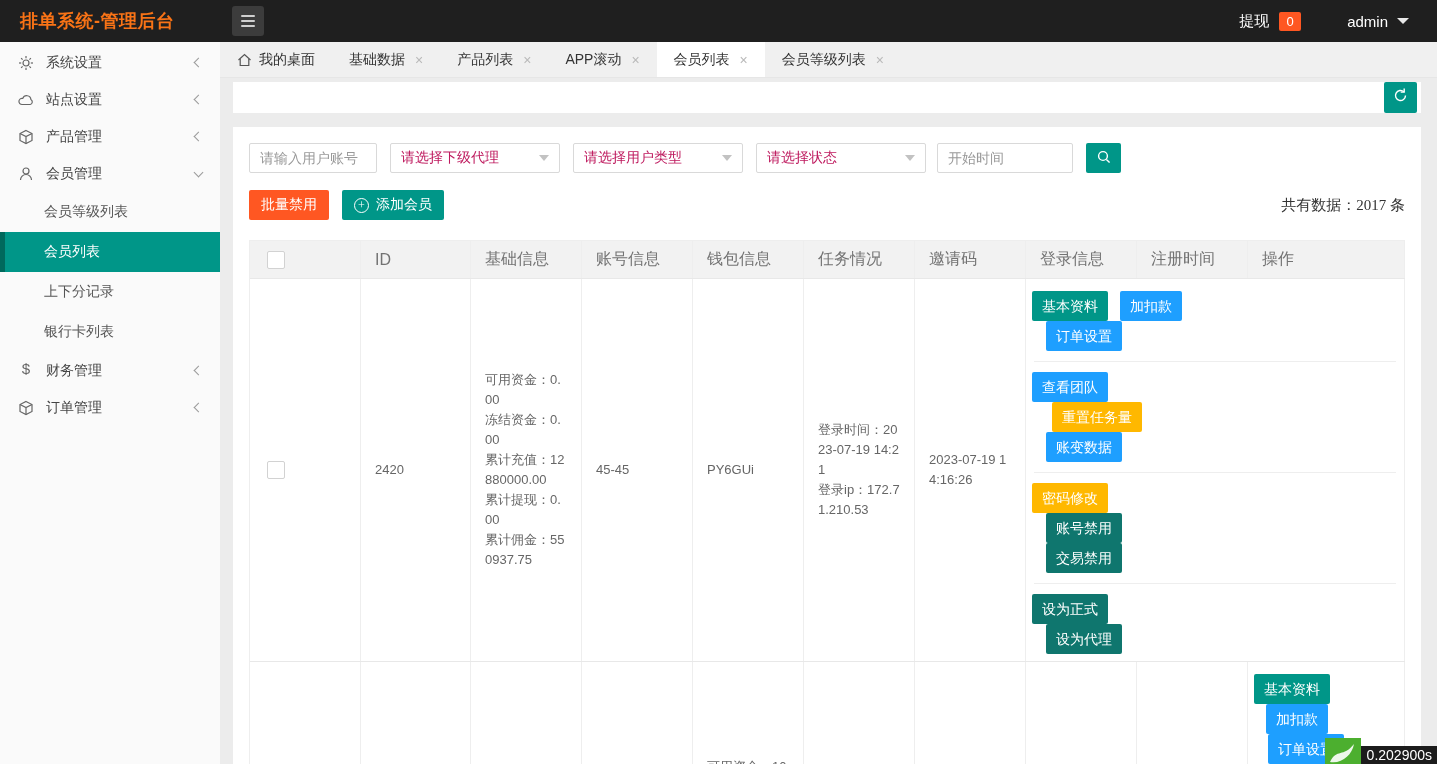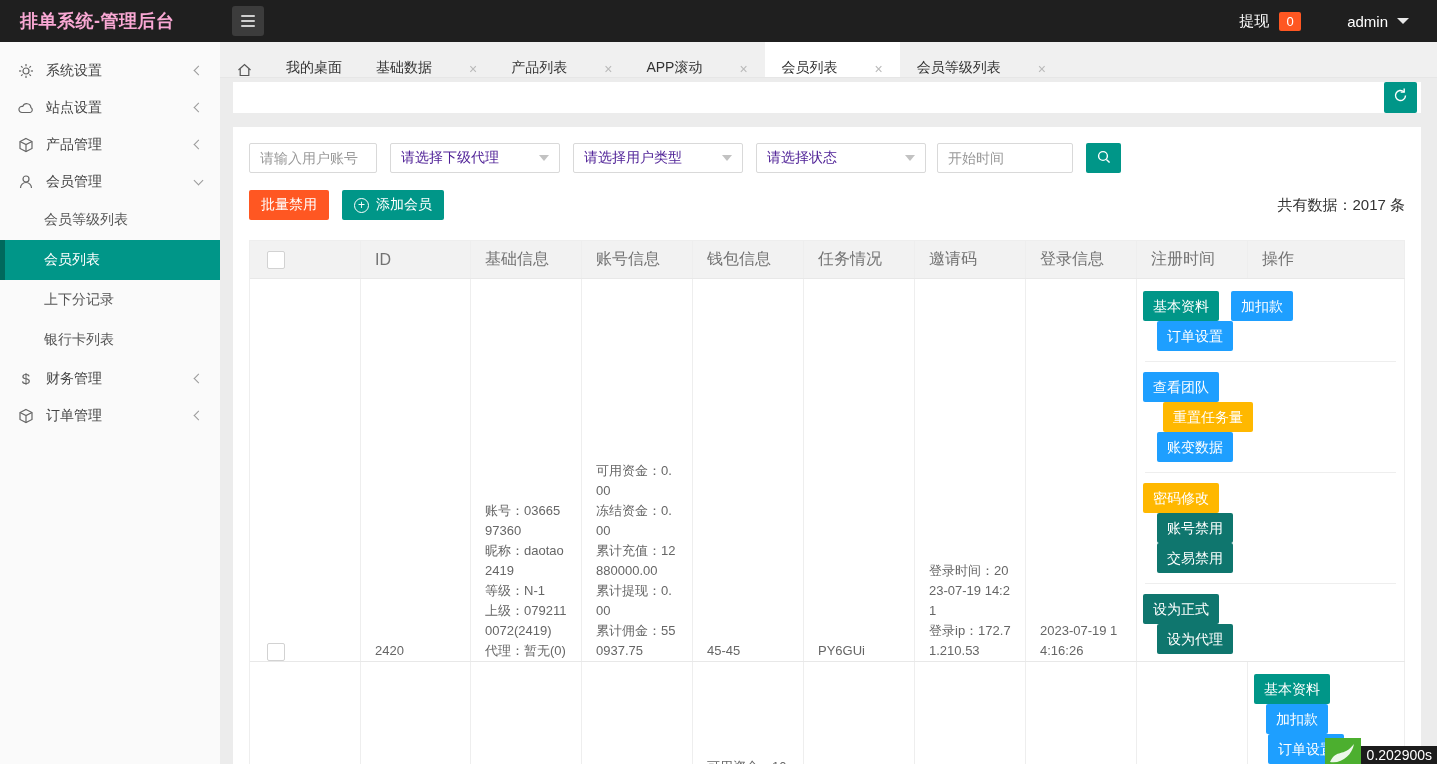--- a/index.html
+++ b/index.html
@@ -2,92 +2,92 @@
 <html><head>
 <meta charset="utf-8">
 <style>
   * { margin:0; padding:0; box-sizing:border-box; }
   html,body { width:1437px; height:764px; overflow:hidden; background:#ececec;
               font-family:"Liberation Sans","DejaVu Sans",sans-serif; }
   .app { position:relative; width:1437px; height:764px; overflow:hidden; }
 
   
   .topbar { height:42px; background:#1f1f1f; display:flex; align-items:center; position:relative; z-index:5; }
-  .brand { width:220px; color:#f9a8d4; font-size:18px; font-weight:bold; padding-left:20px; letter-spacing:.5px; white-space:nowrap; }
+  .brand { width:220px; color:#f97316; font-size:18px; font-weight:bold; padding-left:20px; letter-spacing:.5px; white-space:nowrap; }
   .hamburger { width:32px; height:30px; background:#3c3c3c; border-radius:3px; margin-left:12px;
                display:flex; align-items:center; justify-content:center; cursor:pointer; }
   .hamburger .bars { width:14px; }
   .hamburger .bars i { display:block; height:2px; background:#cfcfcf; margin:3px 0; border-radius:1px; }
   .topbar-right { margin-left:auto; display:flex; align-items:center; padding-right:28px; }
   .withdraw { color:#fff; font-size:15px; display:flex; align-items:center; cursor:pointer; }
   .badge { background:#FF5722; color:#fff; font-size:13px; min-width:22px; height:19px; line-height:19px;
            text-align:center; border-radius:2px; margin-left:10px; padding:0 4px; }
   .admin { color:#fff; font-size:15px; margin-left:46px; display:flex; align-items:center; cursor:pointer; }
   .caret-down { width:0; height:0; border-left:6px solid transparent; border-right:6px solid transparent;
                 border-top:6px solid #e8e8e8; margin-left:9px; }
 
   
   .body-row { display:flex; height:722px; }
-  .sidebar { width:220px; background:#fafafa; height:100%; flex:none; padding-top:10px; }
+  .sidebar { width:220px; background:#fafafa; height:100%; flex:none; padding-top:2px;font-family:Liberation Mono, monospace; }
   .main { flex:1; display:flex; flex-direction:column; min-width:0; }
 
   
   .nav-item { height:37px; display:flex; align-items:center; padding:0 18px 0 18px; color:#444;
               font-size:14px; cursor:pointer; position:relative; }
   .nav-item .icon { width:16px; height:16px; margin-right:12px; display:inline-flex; align-items:center; justify-content:center; color:#666; font-size:15px; }
   .nav-item .icon svg { display:block; }
   .chev { border:solid #9a9a9a; border-width:0 1px 1px 0; padding:3px; display:inline-block; margin-left:auto; }
   .chev.left { transform:rotate(135deg); }
   .chev.down { transform:rotate(45deg); margin-top:-3px; }
   .sub-item { height:40px; display:flex; align-items:center; padding-left:44px; font-size:14px; color:#555; cursor:pointer; }
   .sub-item.active { background:#009688; color:#fff; border-left:5px solid #00695C; padding-left:39px; }
 
   
   .tabbar { height:36px; background:#f0f0f0; display:flex; align-items:stretch; border-bottom:1px solid #e6e6e6; }
-  .tab { display:flex; align-items:flex-end; padding:0 17px; font-size:14px; color:#333; cursor:pointer; white-space:nowrap;gap:27px; }
+  .tab { display:flex; align-items:center; padding:0 17px; font-size:14px; color:#333; cursor:pointer; white-space:nowrap; }
   .tab .x { color:#b9b9b9; font-size:14px; margin-left:10px; cursor:pointer; }
   .tab.active { background:#fff; }
   .tab .home { margin-right:7px; display:inline-flex; }
 
   
   .content { flex:1; background:#ececec; padding:4px 16px 0 13px; position:relative; min-height:0; }
   .strip { background:#fff; height:31px; position:relative; }
   .refresh-btn { position:absolute; right:4px; top:0; width:33px; height:31px; background:#009688; border-radius:2px;
                  display:flex; align-items:center; justify-content:center; cursor:pointer; }
   .panel { background:#fff; margin-top:14px; height:640px; padding:16px; }
 
   
   .filters { display:flex; align-items:center; }
   .f-input { height:30px; border:1px solid #d9d9d9; border-radius:2px; padding:0 10px; font-size:14px; color:#8b5cf6;
              font-family:inherit; outline:none; }
   .f-input::placeholder { color:#999; }
   .acct { width:128px; }
   .timeinp { width:136px; margin-left:11px; }
   .f-select { width:170px; height:30px; border:1px solid #d9d9d9; border-radius:2px; margin-left:13px;
-              display:flex; align-items:center; padding:0 10px; font-size:14px; color:#4c1d95; cursor:pointer; position:relative; }
+              display:flex; align-items:center; padding:0 10px; font-size:14px; color:#be185d; cursor:pointer; position:relative; }
   .f-select .tri { position:absolute; right:10px; width:0; height:0; border-left:5px solid transparent;
                    border-right:5px solid transparent; border-top:6px solid #c2c2c2; }
   .search-btn { width:35px; height:30px; background:#009688; border:none; border-radius:2px; margin-left:13px;
                 display:flex; align-items:center; justify-content:center; cursor:pointer; }
 
   
-  .btn-row { display:flex; align-items:center; margin-top:17px; }
+  .btn-row { display:flex; align-items:center; margin-top:17px;font-family:Liberation Serif, serif; }
   .btn { height:30px; border:none; border-radius:2px; color:#fff; font-size:14px; padding:0 12px; cursor:pointer;
          display:inline-flex; align-items:center; font-family:inherit; white-space:nowrap; }
   .btn-red { background:#FF5722; }
   .btn-teal { background:#009688; }
   .plus-circle { width:15px; height:15px; border:1px solid #fff; border-radius:50%; display:inline-flex;
                  align-items:center; justify-content:center; font-size:12px; line-height:1; margin-right:7px; }
   .total { margin-left:auto; font-size:15px; color:#333; }
 
   
   .tbl { margin-top:20px; border-left:1px solid #eee; border-top:1px solid #eee; font-size:13px; color:#666; }
   .tr { display:flex; border-bottom:1px solid #e8e8e8; }
   .th-row { background:#f2f2f2; height:38px; color:#737373; font-size:16px; }
-  .td { border-right:1px solid #eee; padding:0 14px; display:flex; flex-direction:column; justify-content:flex-end;
+  .td { border-right:1px solid #eee; padding:0 14px; display:flex; flex-direction:column; justify-content:center;
         word-break:break-all; line-height:20px; }
   .th-row .td { justify-content:center; line-height:normal; }
   .c-cb { width:111px; flex:none; }
   .c-id { width:110px; flex:none; }
   .c-std { width:111px; flex:none; }
   .c-ops { flex:1; }
   .row-data { height:383px; }
   .row-2 { height:300px; }
   .checkbox { width:18px; height:18px; background:#fff; border:1px solid #d2d2d2; border-radius:2px; cursor:pointer; margin-left:3px; }
   .cell-line { margin:0; }
@@ -311,27 +311,20 @@
               <div class="td c-std">登录信息</div>
               <div class="td c-std">注册时间</div>
               <div class="td c-ops">操作</div>
             </div>
 
             <div class="tr row-data">
               <div class="td c-cb">
                   <span class="checkbox"></span>
                 </div>
               <div class="td c-id">2420</div>
-              <div class="td c-std">
-                <p class="cell-line">账号：0366597360</p>
-                <p class="cell-line">昵称：daotao2419</p>
-                <p class="cell-line">等级：N-1</p>
-                <p class="cell-line">上级：0792110072(2419)</p>
-                <p class="cell-line">代理：暂无(0)</p>
-              </div>
               <div class="td c-std">
                 <p class="cell-line">可用资金：0.00</p>
                 <p class="cell-line">冻结资金：0.00</p>
                 <p class="cell-line">累计充值：12880000.00</p>
                 <p class="cell-line">累计提现：0.00</p>
                 <p class="cell-line">累计佣金：550937.75</p>
               </div>
               <div class="td c-std">45-45</div>
               <div class="td c-std">PY6GUi</div>
               <div class="td c-std">

